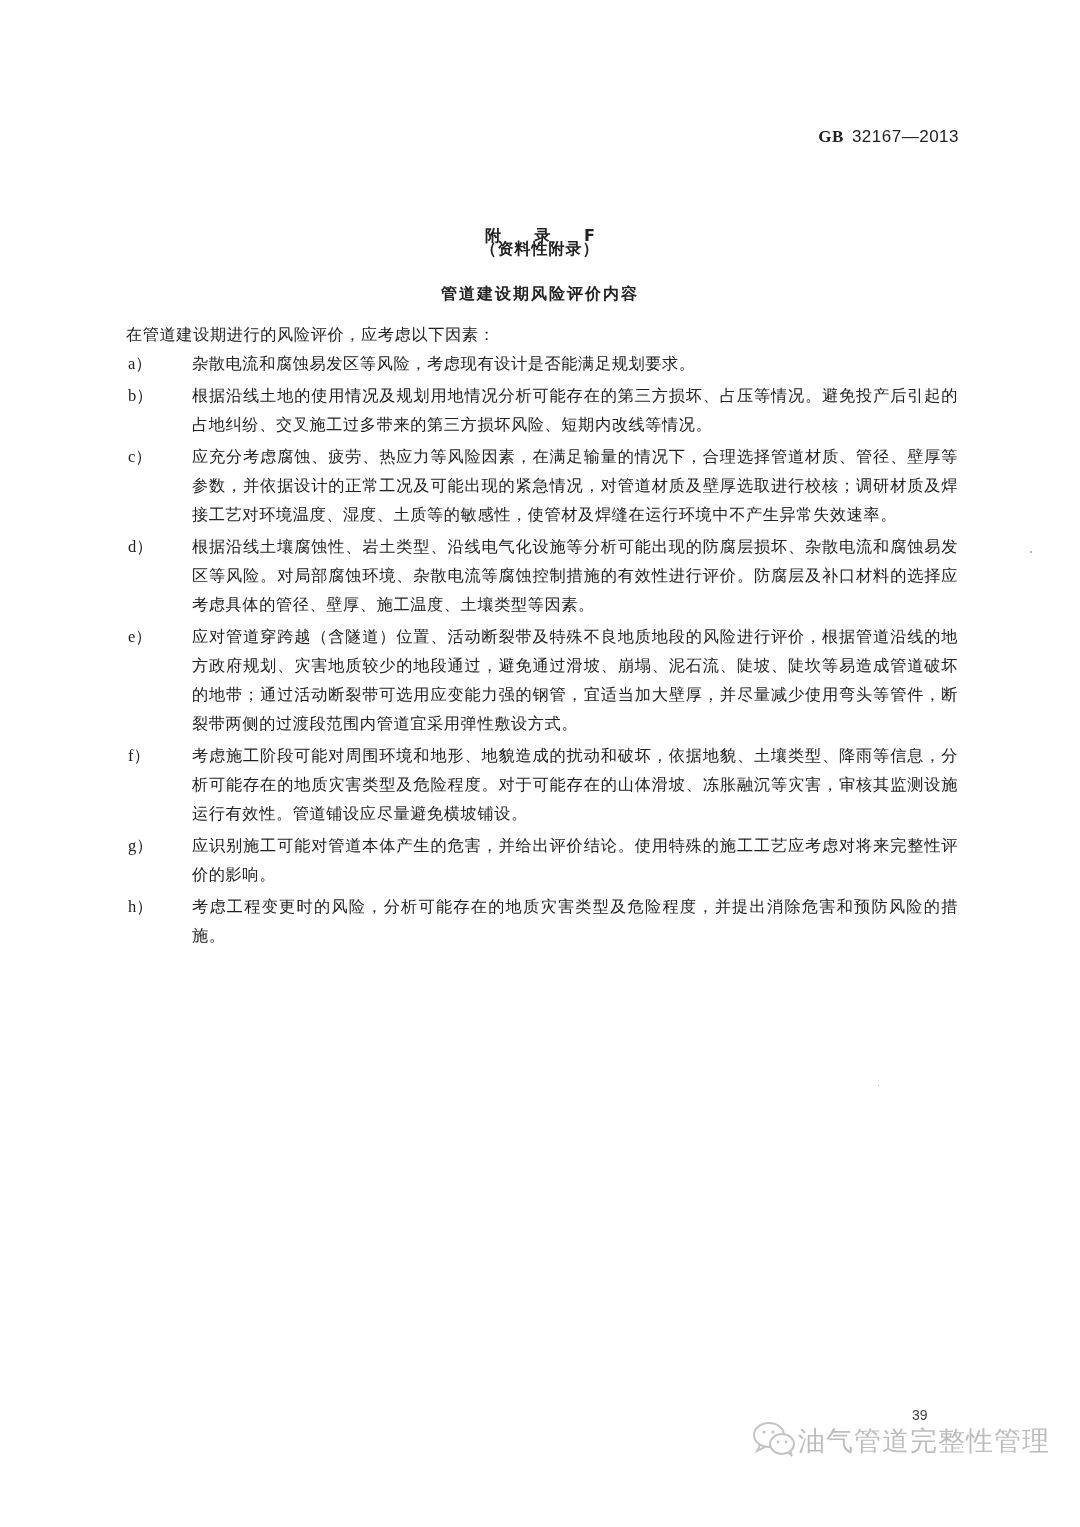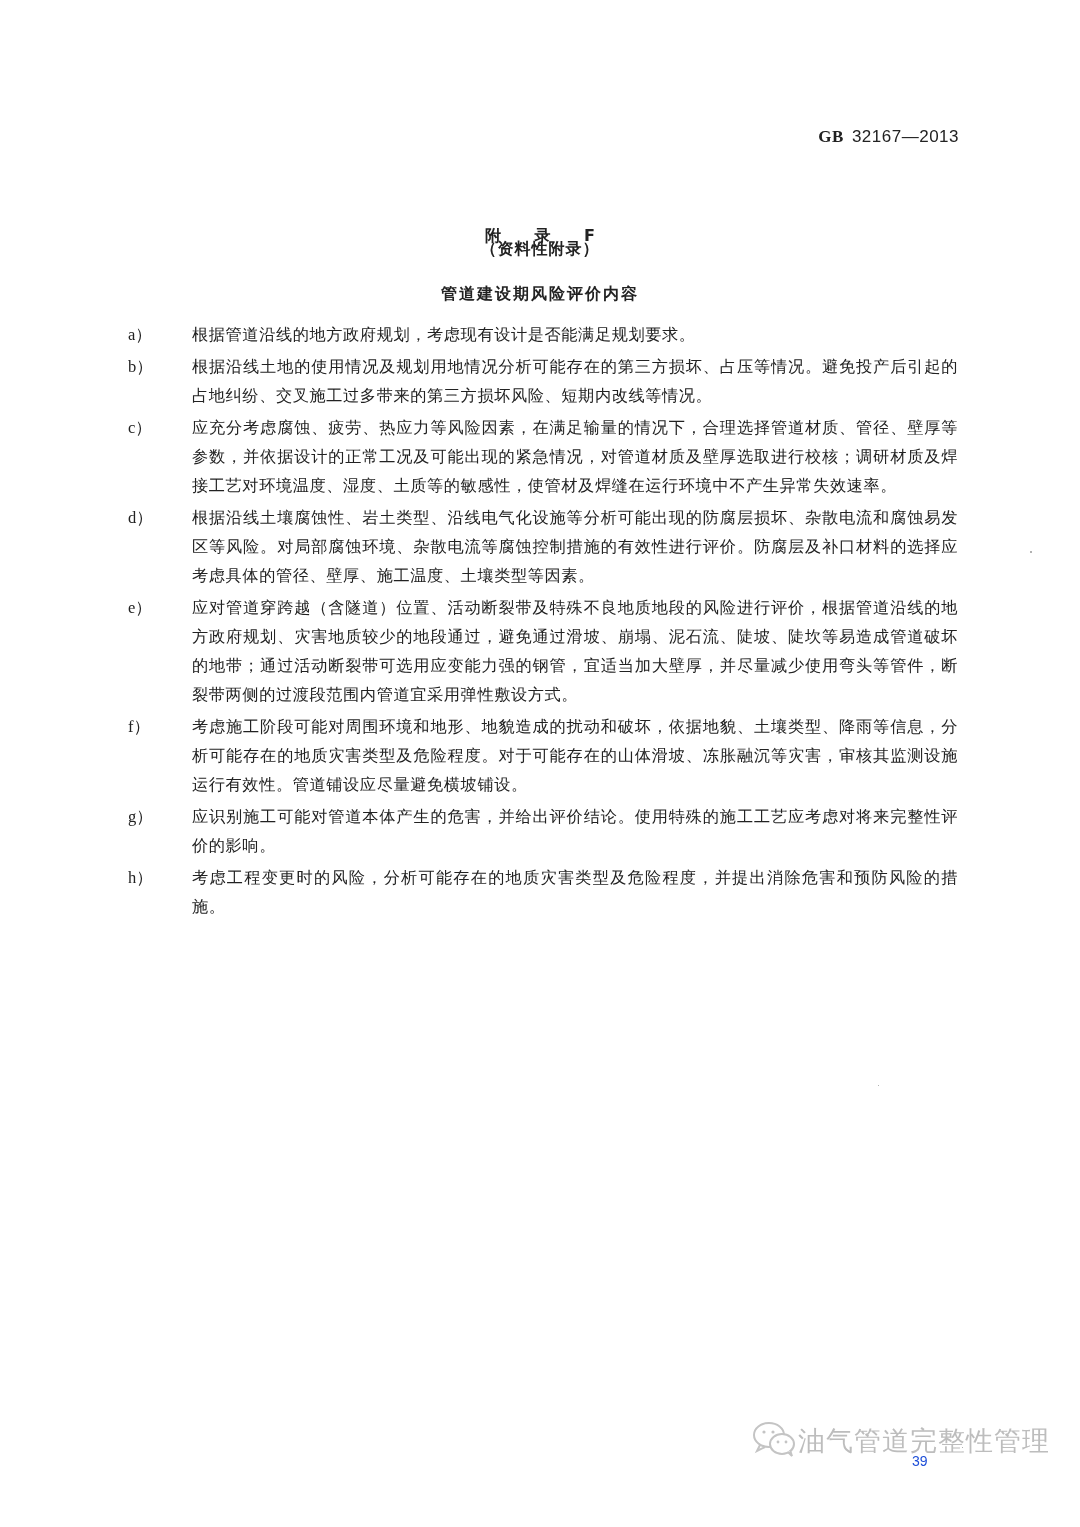--- a/index.html
+++ b/index.html
@@ -73,22 +73,21 @@
       text-align: justify;
       letter-spacing: 0.6px;
     }
 
     .page-number {
       position: absolute;
       top: 1407px;
       left: 912px;
       font-family: "Liberation Sans", "DejaVu Sans", sans-serif;
       font-size: 14px;
-      color: #1d4ed8;
-      margin-top: 46px;
+      color: #404040;
     }
     .watermark {
       position: absolute;
       top: 1420px;
       left: 752px;
       display: flex;
       align-items: center;
       color: #b3b3b3;
     }
     .watermark .wm-text {
@@ -110,24 +109,25 @@
 
 <div class="std-code">
   <span class="gb">GB</span><span>32167—2013</span>
 </div>
 
 <div class="heading h-annex">附 录 F</div>
 <div class="heading h-type">（资料性附录）</div>
 <div class="heading h-title">管道建设期风险评价内容</div>
 
 <div class="body-text">
+  <p class="intro">在管道建设期进行的风险评价，应考虑以下因素：</p>
 
   <div class="item">
     <span class="label">a）</span>
-    <span class="text">根据管道沿线的地方政府规划，考虑现有设计是否能满足规划要求。</span>
+    <span class="text">杂散电流和腐蚀易发区等风险，考虑现有设计是否能满足规划要求。</span>
   </div>
   <div class="item">
     <span class="label">b）</span>
     <span class="text">根据沿线土地的使用情况及规划用地情况分析可能存在的第三方损坏、占压等情况。避免投产后引起的占地纠纷、交叉施工过多带来的第三方损坏风险、短期内改线等情况。</span>
   </div>
   <div class="item">
     <span class="label">c）</span>
     <span class="text">应充分考虑腐蚀、疲劳、热应力等风险因素，在满足输量的情况下，合理选择管道材质、管径、壁厚等参数，并依据设计的正常工况及可能出现的紧急情况，对管道材质及壁厚选取进行校核；调研材质及焊接工艺对环境温度、湿度、土质等的敏感性，使管材及焊缝在运行环境中不产生异常失效速率。</span>
   </div>
   <div class="item">

